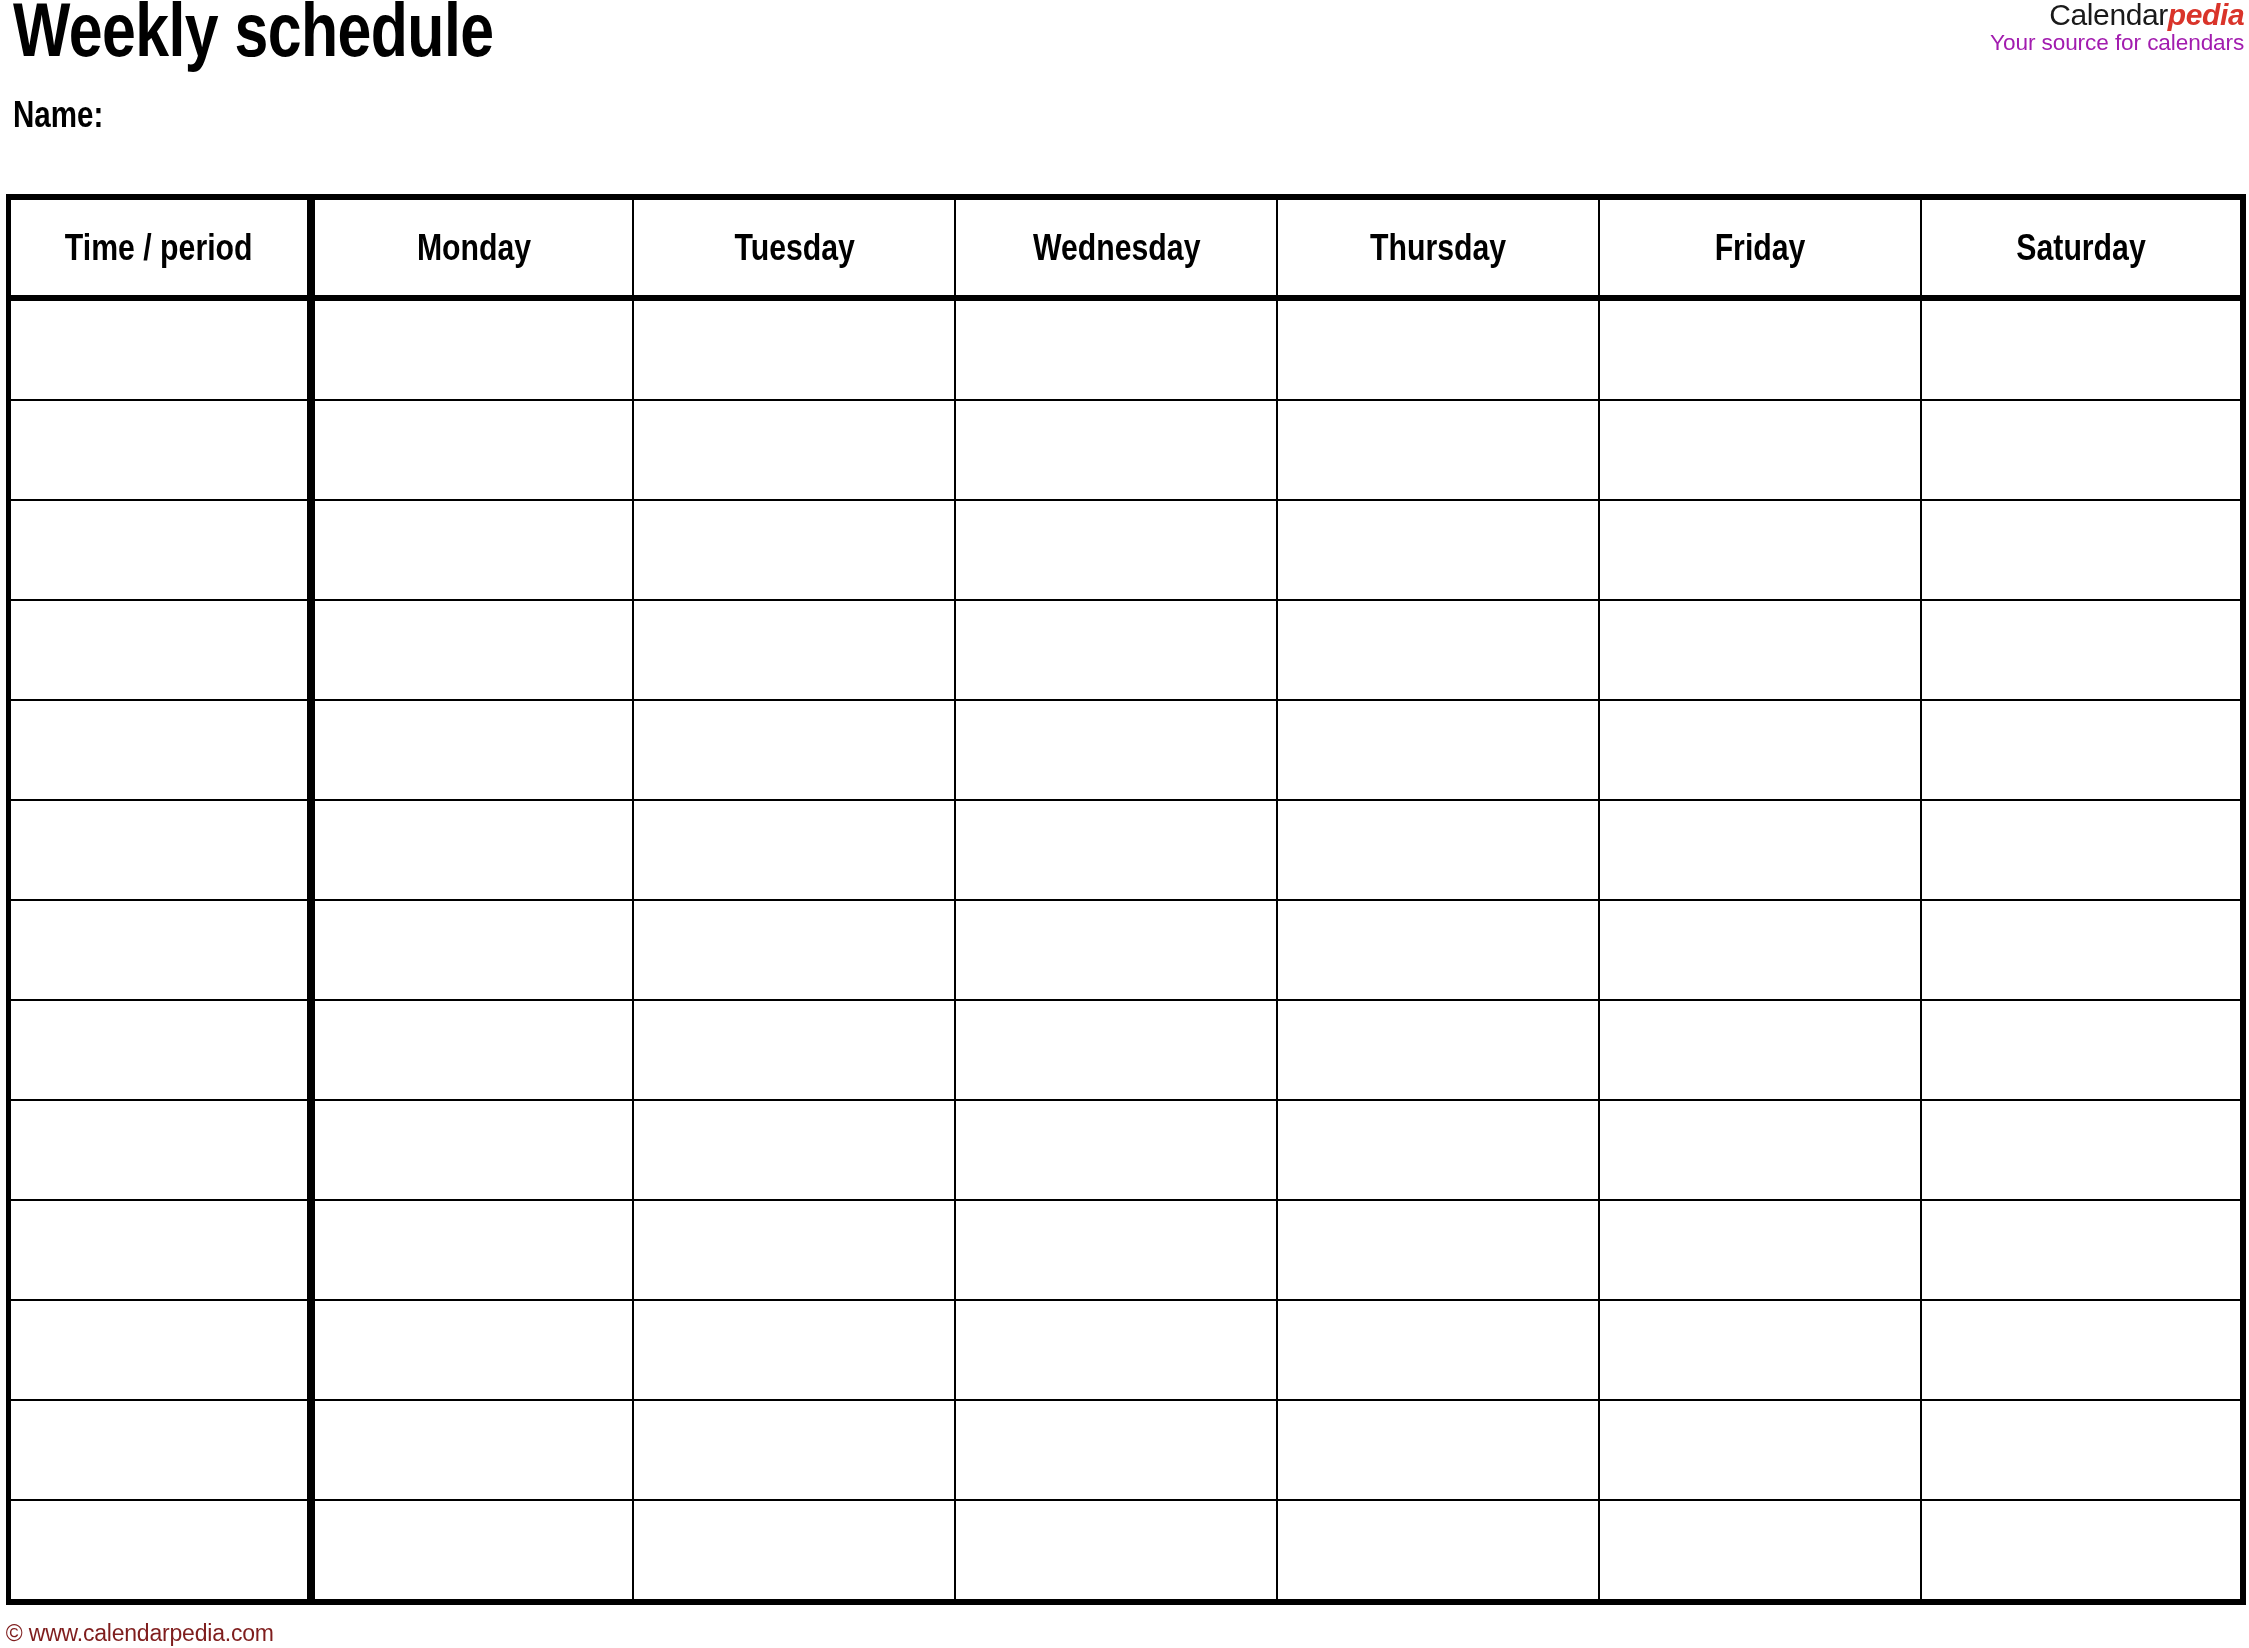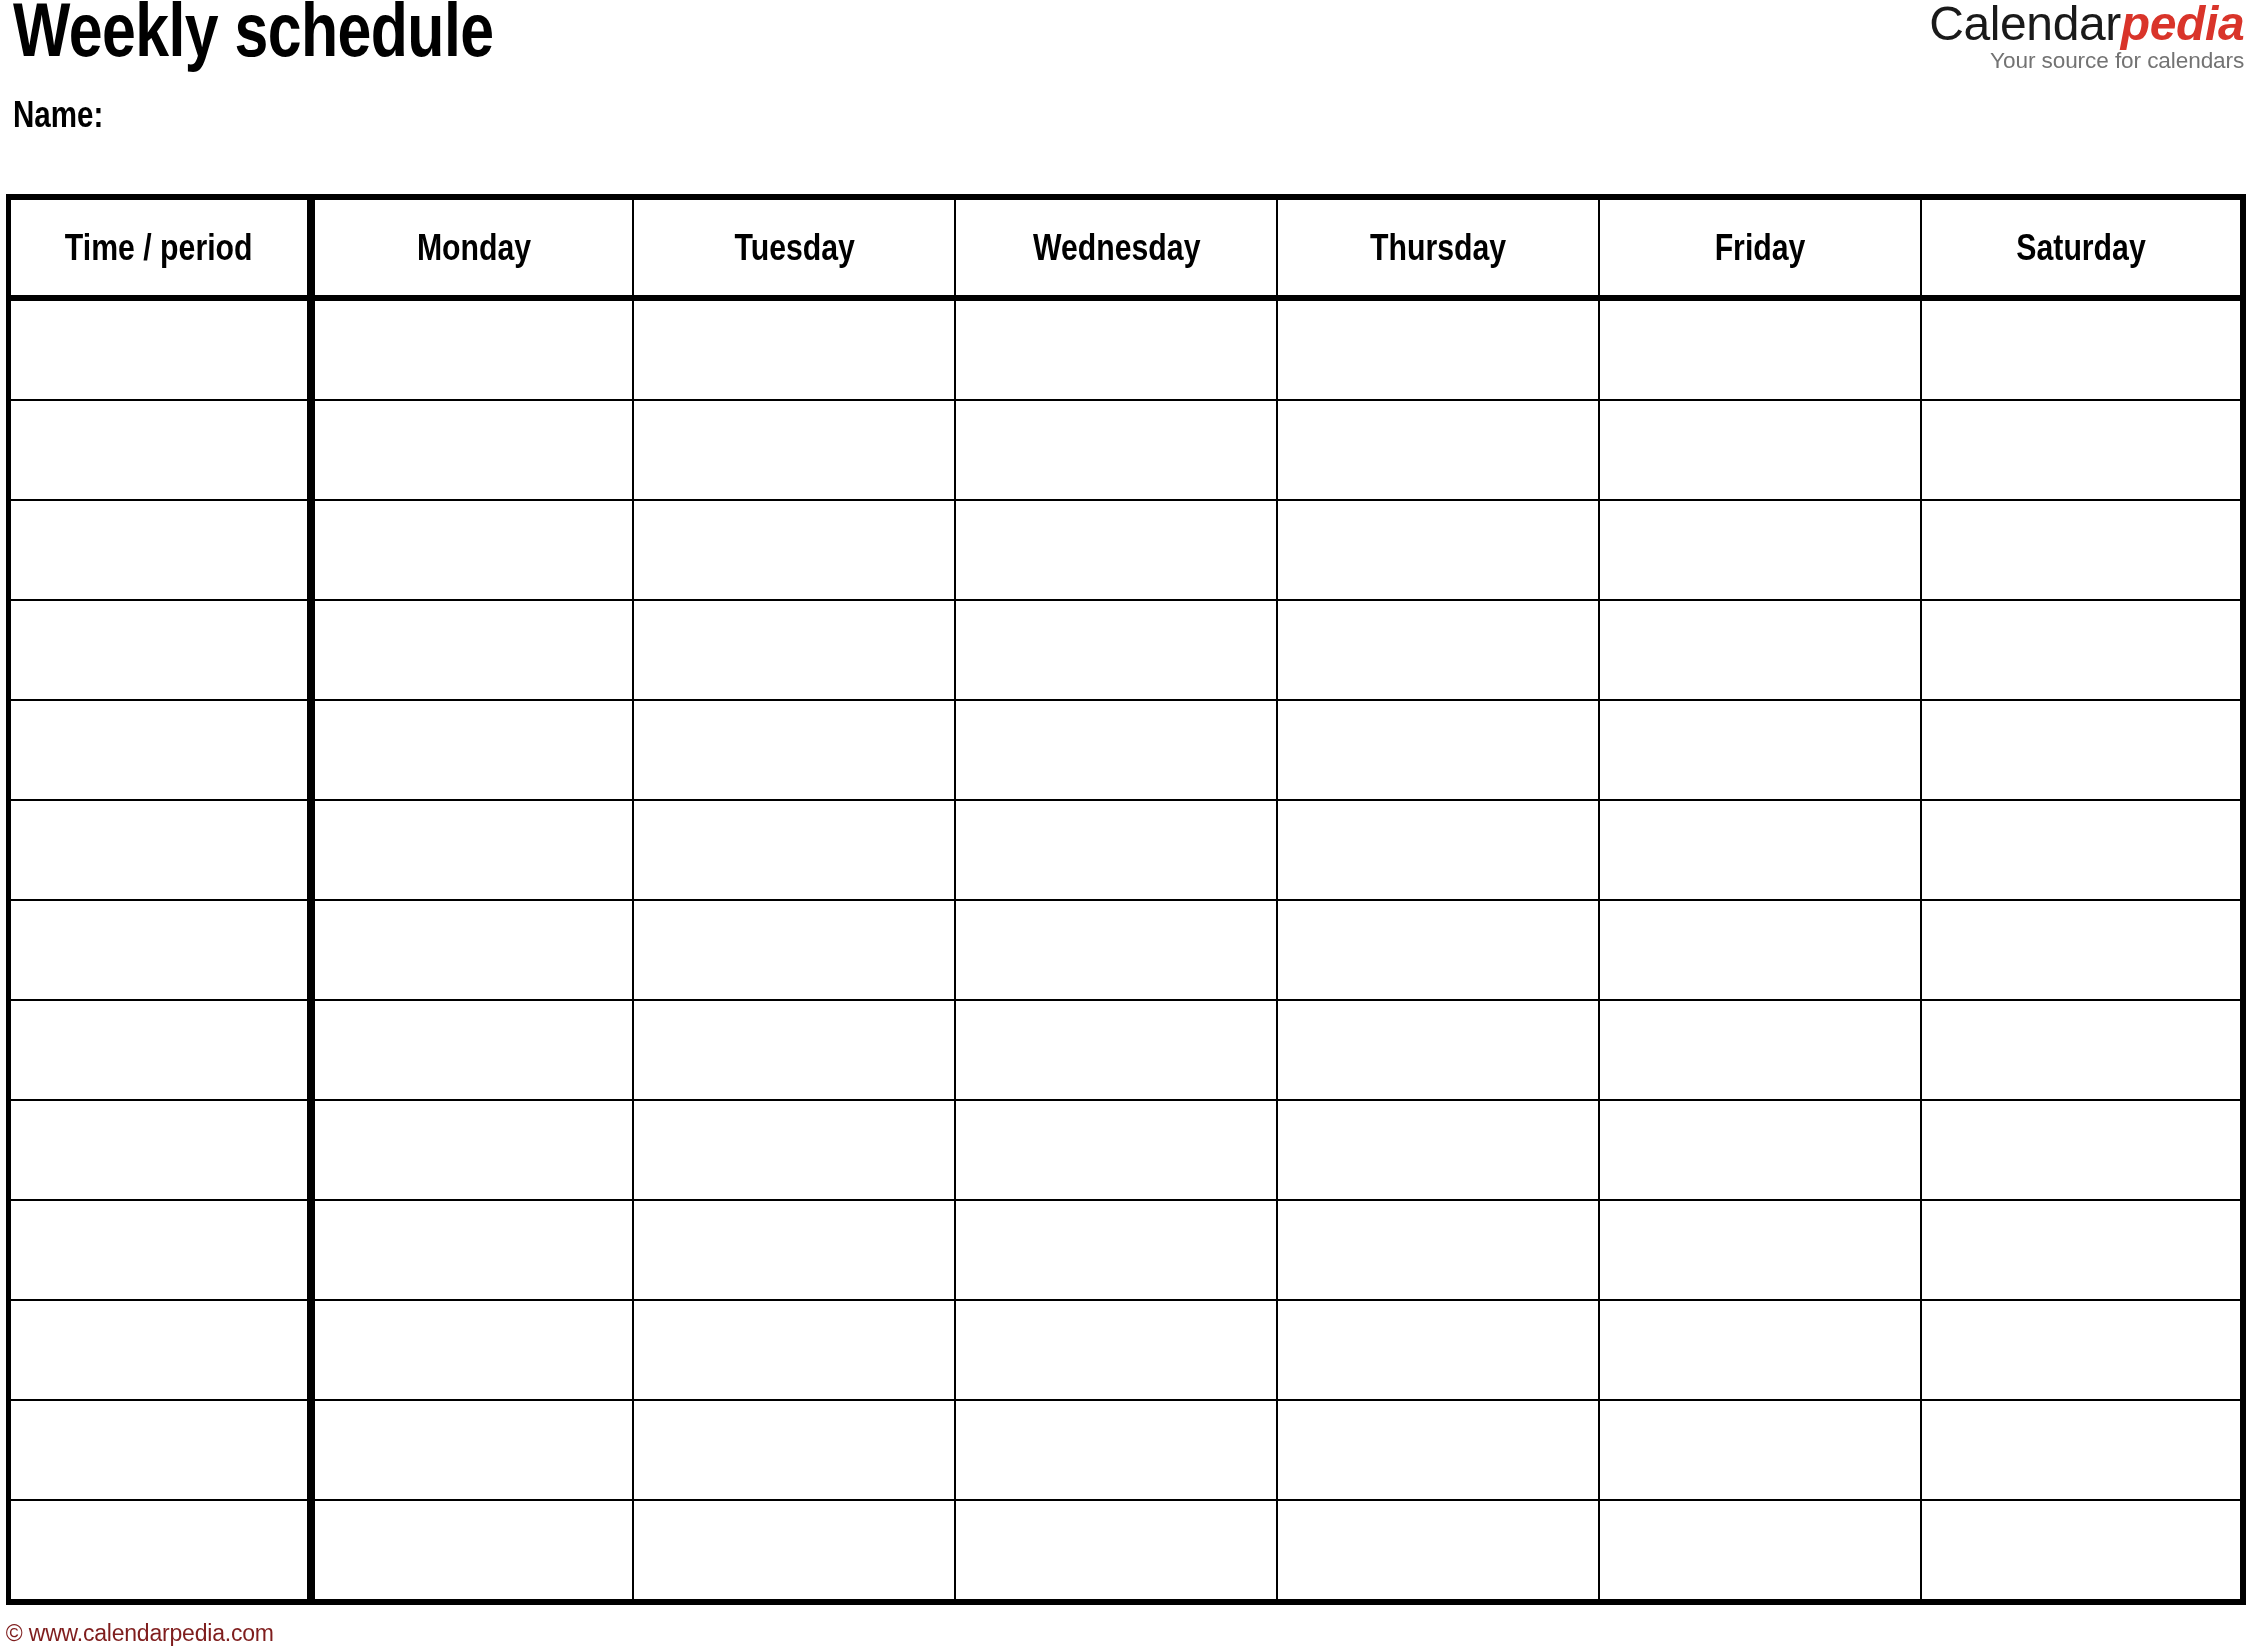--- a/index.html
+++ b/index.html
@@ -49,37 +49,37 @@
 
   
   .brand {
     position: absolute;
     right: 5.8px;
     top: 0px;
     text-align: right;
     line-height: 1;
   }
   .brand-wordmark {
-    font-size: 48px;
+    font-size: 30px;
     line-height: 1.02;
     white-space: nowrap;
     letter-spacing: -0.4px;
   }
   .brand-calendar {
     font-weight: normal;
     color: #1a1a1a;
   }
   .brand-pedia {
     font-weight: bold;
     font-style: italic;
     color: #d9342a;
   }
   .brand-tagline {
     font-size: 22.6px;
-    color: #737373;
+    color: #a21caf;
     white-space: nowrap;
     margin-top: 1.5px;
     letter-spacing: -0.1px;
   }
 
   
   .table-wrap {
     position: absolute;
     left: 5.8px;
     top: 194px;

